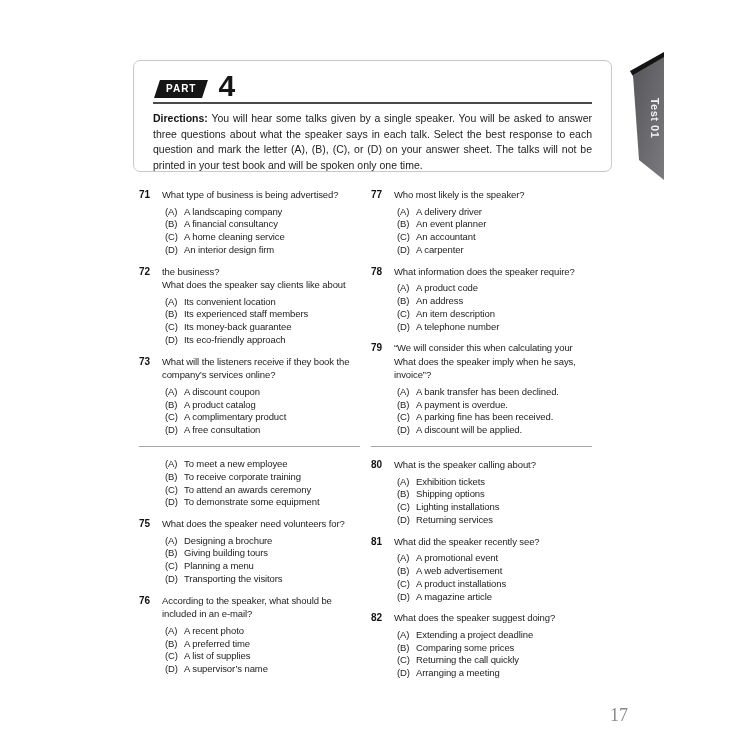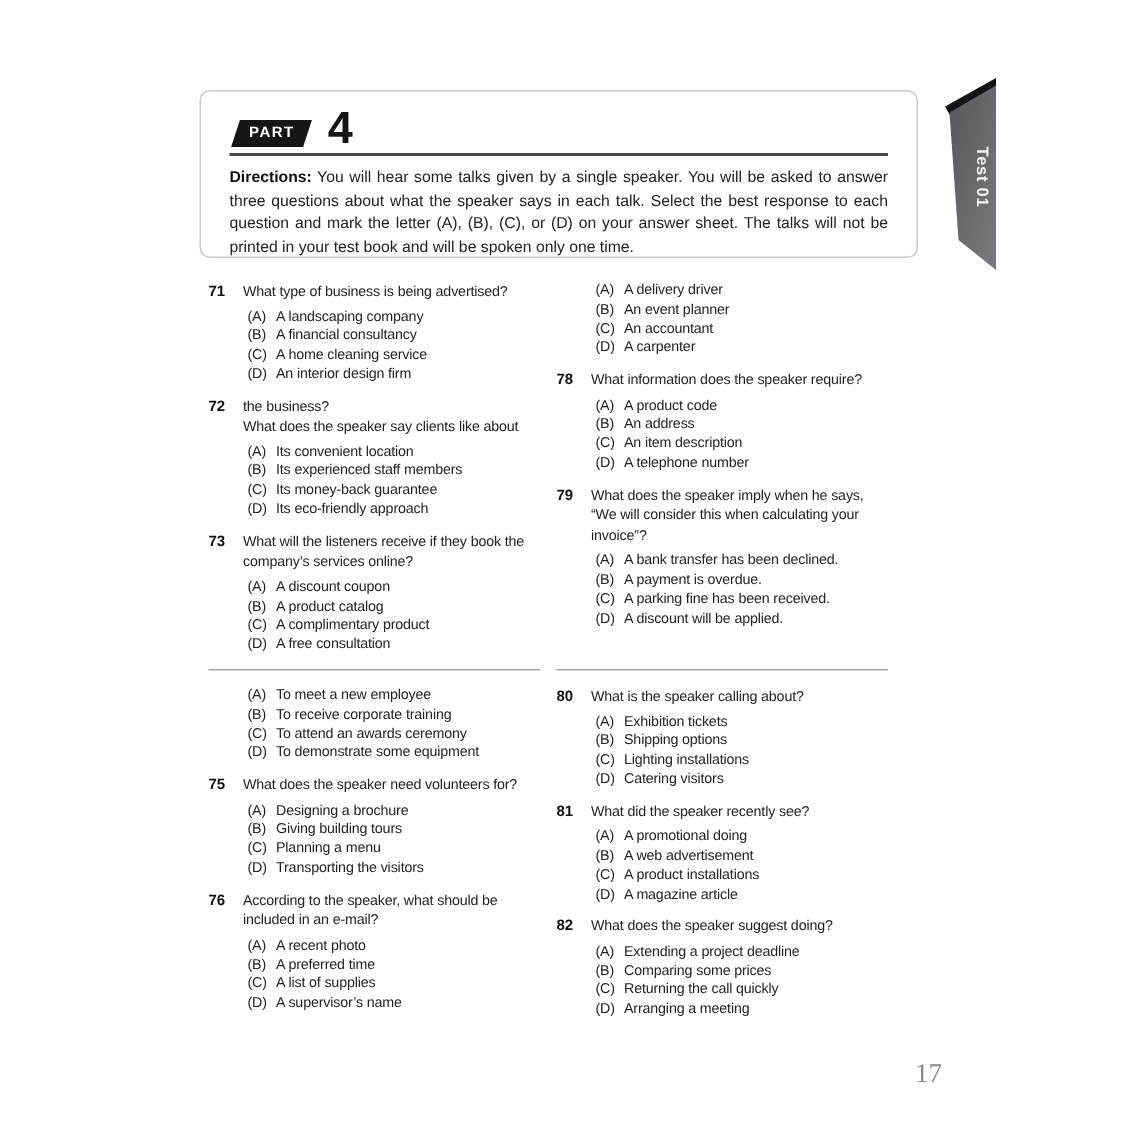--- a/index.html
+++ b/index.html
@@ -256,20 +256,26 @@
             </div>
             <div class="opt">
               <span class="opt-letter">(D)</span>
               <span class="opt-text">A free consultation</span>
             </div>
           </div>
   </div>
 </div>
     <div class="qcol">
   <div class="question">
+    <div class="q-head">
+      <span class="q-num">77</span>
+      <div class="q-stem">
+              <div class="stem-line">Who most likely is the speaker?</div>
+            </div>
+    </div>
     <div class="q-options">
             <div class="opt">
               <span class="opt-letter">(A)</span>
               <span class="opt-text">A delivery driver</span>
             </div>
             <div class="opt">
               <span class="opt-letter">(B)</span>
               <span class="opt-text">An event planner</span>
             </div>
             <div class="opt">
@@ -307,22 +313,22 @@
               <span class="opt-letter">(D)</span>
               <span class="opt-text">A telephone number</span>
             </div>
           </div>
   </div>
 
   <div class="question">
     <div class="q-head">
       <span class="q-num">79</span>
       <div class="q-stem">
+              <div class="stem-line">“We will consider this when calculating your</div>
               <div class="stem-line">What does the speaker imply when he says,</div>
-              <div class="stem-line">“We will consider this when calculating your</div>
               <div class="stem-line">invoice”?</div>
             </div>
     </div>
     <div class="q-options">
             <div class="opt">
               <span class="opt-letter">(A)</span>
               <span class="opt-text">A bank transfer has been declined.</span>
             </div>
             <div class="opt">
               <span class="opt-letter">(B)</span>
@@ -434,36 +440,36 @@
             <div class="opt">
               <span class="opt-letter">(B)</span>
               <span class="opt-text">Shipping options</span>
             </div>
             <div class="opt">
               <span class="opt-letter">(C)</span>
               <span class="opt-text">Lighting installations</span>
             </div>
             <div class="opt">
               <span class="opt-letter">(D)</span>
-              <span class="opt-text">Catering visitors</span>
+              <span class="opt-text">Returning services</span>
             </div>
           </div>
   </div>
 
   <div class="question">
     <div class="q-head">
       <span class="q-num">81</span>
       <div class="q-stem">
               <div class="stem-line">What did the speaker recently see?</div>
             </div>
     </div>
     <div class="q-options">
             <div class="opt">
               <span class="opt-letter">(A)</span>
-              <span class="opt-text">A promotional doing</span>
+              <span class="opt-text">A promotional event</span>
             </div>
             <div class="opt">
               <span class="opt-letter">(B)</span>
               <span class="opt-text">A web advertisement</span>
             </div>
             <div class="opt">
               <span class="opt-letter">(C)</span>
               <span class="opt-text">A product installations</span>
             </div>
             <div class="opt">

